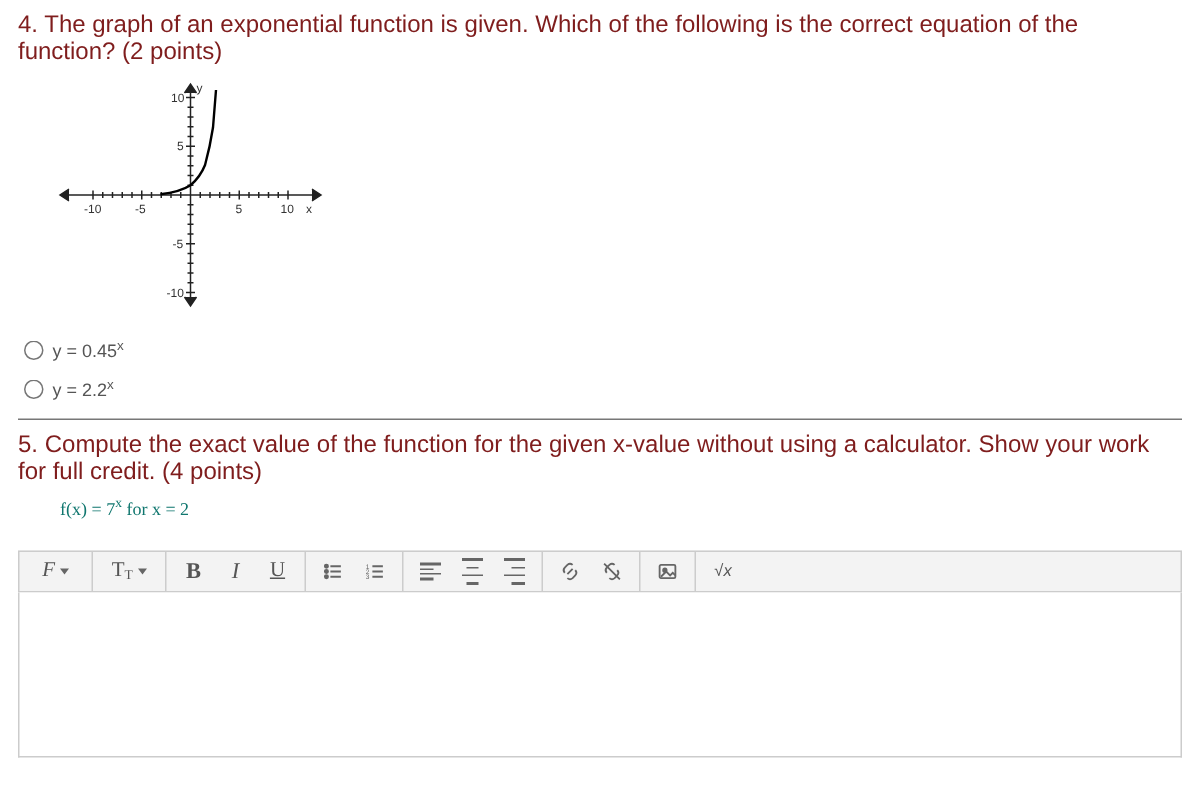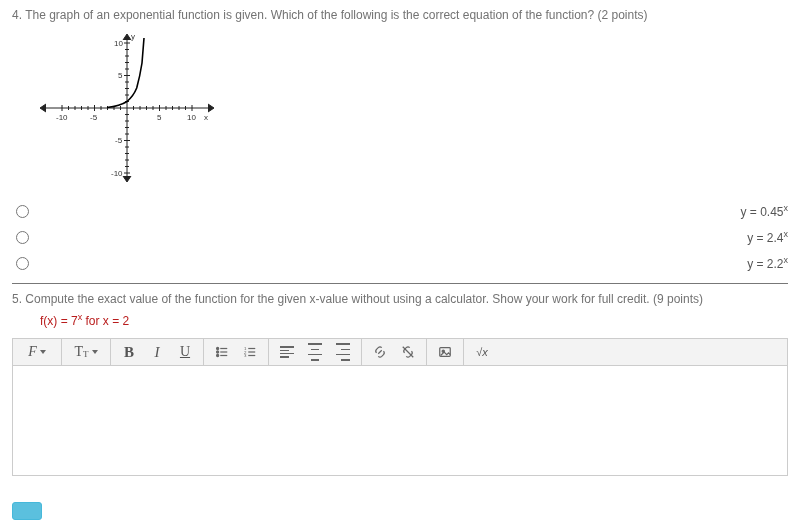--- a/index.html
+++ b/index.html
@@ -5,48 +5,48 @@
   * { box-sizing: border-box; margin: 0; padding: 0; }
   body {
     font-family: Arial, Helvetica, sans-serif;
     font-size: 12px;
     color: #333;
     background: #fff;
     padding: 8px 12px;
   }
   .question-block { margin-bottom: 12px; }
   .question-text {
-    font-size: 12px;
-    color: #737373;
+    font-size: 16px;
+    color: #7f1d1d;
     margin-bottom: 6px;
   }
   .q-number { display: inline; }
   .graph-wrap { margin: 4px 0 12px 20px; }
   .options { margin: 6px 0 12px 4px; }
   .option-row {
     display: flex;
     align-items: center;
     gap: 6px;
     margin: 10px 0;
     font-size: 12px;
     color: #555;
-    justify-content: space-between;
   }
   .option-row input[type=radio] {
     accent-color: #888;
   }
   .sup { font-size: 9px; vertical-align: super; }
   .divider {
     border-top: 1px solid #777;
     margin: 6px 0 8px 0;
   }
   .formula {
-    margin: 6px 0 10px 28px;
+    margin: 6px 0 20px 28px;
     font-size: 12px;
-    color: #b91c1c;
+    color: #0f766e;
+    font-family: Liberation Serif, serif;
   }
   
   .editor {
     margin-top: 8px;
   }
   .toolbar {
     background: #f3f3f3;
     border: 1px solid #ccc;
     border-bottom: 1px solid #ccc;
     display: flex;
@@ -189,35 +189,31 @@
     </svg>
   </div>
 
   <div class="options">
     <label class="option-row">
       <input type="radio" name="q4" style="">
       <span><span>y = 0.45</span><span class="sup">x</span></span>
     </label>
     <label class="option-row">
       <input type="radio" name="q4" style="">
-      <span><span>y = 2.4</span><span class="sup">x</span></span>
-    </label>
-    <label class="option-row">
-      <input type="radio" name="q4" style="">
       <span><span>y = 2.2</span><span class="sup">x</span></span>
     </label>
   </div>
 </div>
 
 <div class="divider"></div>
 
 <div class="question-block">
   <div class="question-text">
     <span class="q-number">5.</span>
-    <span>Compute the exact value of the function for the given x-value without using a calculator. Show your work for full credit. (9 points)</span>
+    <span>Compute the exact value of the function for the given x-value without using a calculator. Show your work for full credit. (4 points)</span>
   </div>
   <div class="formula">
     <span>f(x) = 7</span><span class="sup">x</span><span> for x = 2</span>
   </div>
 
   <div class="editor">
     <div class="toolbar">
       <div class="tb-group">
         <div class="tb-btn" style="width:38px;">
           <span class="script-face">F</span>

